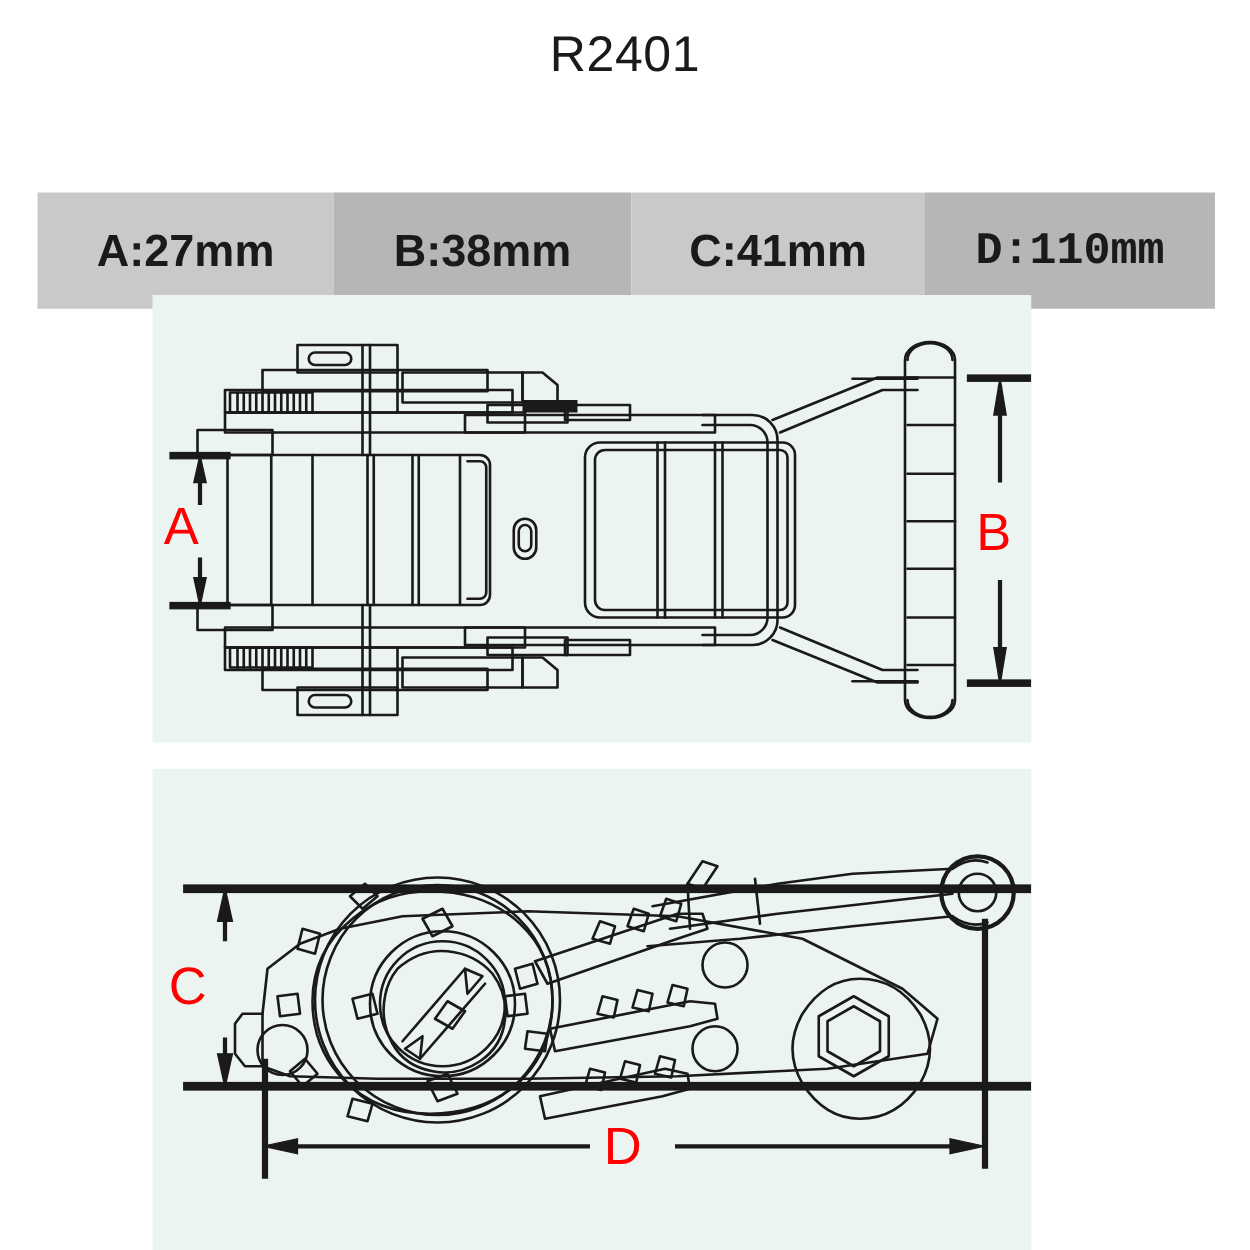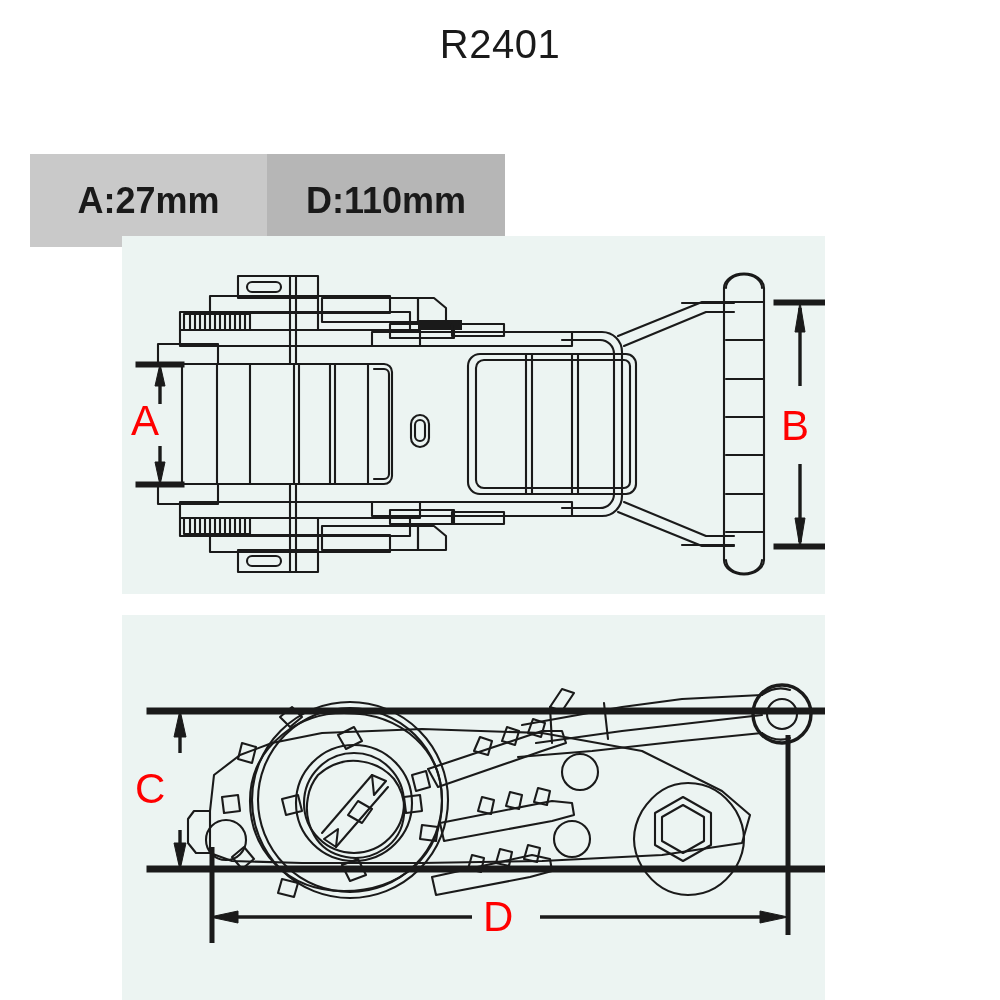--- a/index.html
+++ b/index.html
@@ -89,20 +89,22 @@
   #dim-label-c { left: 135px; top: 768px; }
   #dim-label-d { left: 483px; top: 896px; }
 </style>
 </head>
 <body>
 
 <div id="product-title">R2401</div>
 
 <div id="spec-bar">
   <div class="spec-cell shade-light">A:27mm</div>
+  <div class="spec-cell shade-dark">B:38mm</div>
+  <div class="spec-cell shade-light">C:41mm</div>
   <div class="spec-cell shade-dark">D:110mm</div>
 </div>
 
 <div class="panel" id="panel-top">
   <svg width="703" height="358" viewBox="0 0 703 358">
     <g fill="none" stroke="#1a1a1a" stroke-width="2.1" stroke-linejoin="round" stroke-linecap="round">
 
       <rect x="60" y="128" width="186" height="120"></rect>
       <line x1="95" y1="128" x2="95" y2="248"></line>
       <line x1="128" y1="128" x2="128" y2="248"></line>

